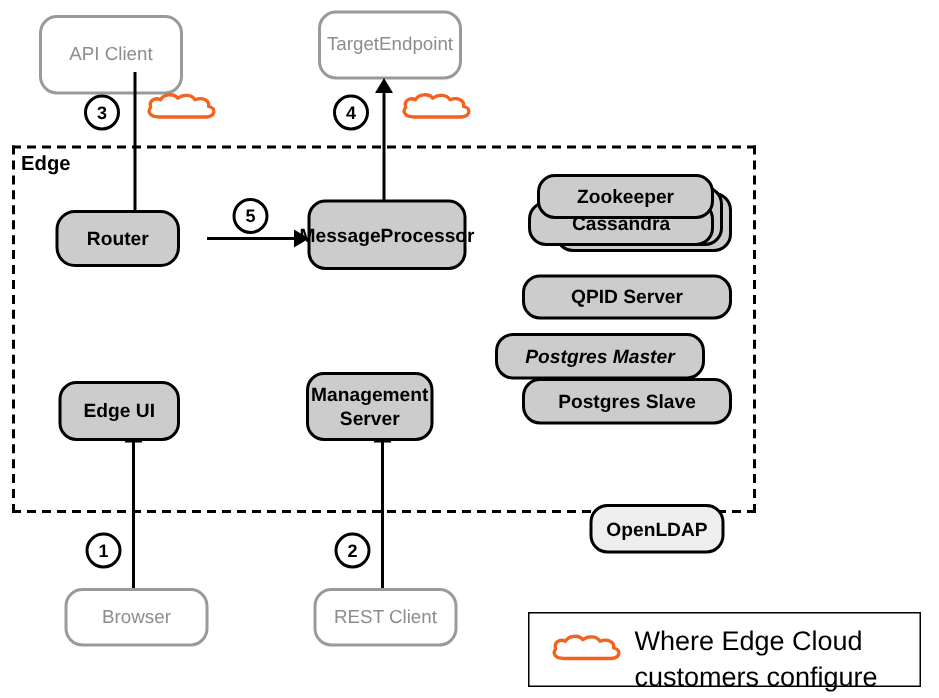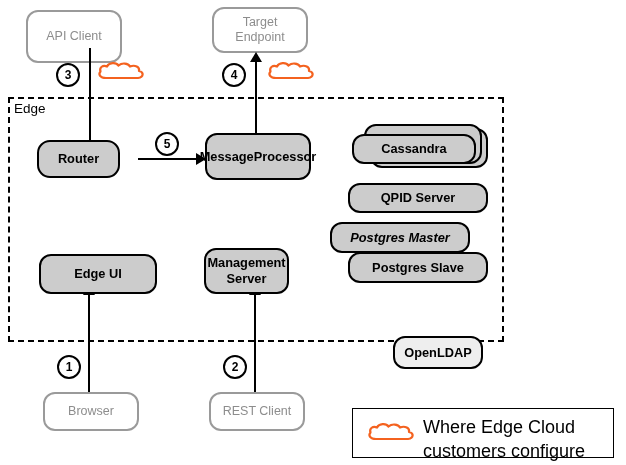--- a/index.html
+++ b/index.html
@@ -54,21 +54,21 @@
   
   #edge-box{
     position:absolute;
     left:8px;top:97px;width:496px;height:245px;
     border:2px dashed #000000;
     box-sizing:border-box;
     background:transparent;
   }
   #edge-label{
     position:absolute;left:14px;top:101px;
-    font-size:13.5px;font-weight:normal;color:#000;
+    font-size:13.5px;font-weight:bold;color:#000;
   }
 
   
   .line{position:absolute;background:#000000;}
   .vline{width:2.4px;}
   .hline{height:2.4px;}
 
   .arrow-up,.arrow-down,.arrow-right{
     position:absolute;width:0;height:0;
   }
@@ -119,21 +119,21 @@
 
 <div id="canvas">
 
   <div id="edge-box"></div>
   <div id="edge-label">Edge</div>
 
   <div class="node ext" style="left:26px;top:10px;width:96px;height:53px;">
     <span>API Client</span>
   </div>
 
-  <div class="node ext" style="left:212px;top:7px;width:96px;height:46px;flex-direction:column;">
+  <div class="node ext" style="left:212px;top:7px;width:96px;height:46px;flex-direction:row;">
     <span>Target</span>
     <span>Endpoint</span>
   </div>
 
   <div class="node ext" style="left:43px;top:392px;width:96px;height:39px;">
     <span>Browser</span>
   </div>
 
   <div class="node ext" style="left:209px;top:392px;width:96px;height:39px;">
     <span>REST Client</span>
@@ -156,36 +156,39 @@
 
   <div class="node comp" style="left:37px;top:140px;width:83px;height:38px;border-radius:13px;">
     <span>Router</span>
   </div>
 
   <div class="node comp" style="left:205px;top:133px;width:106px;height:47px;flex-direction:row;">
     <span>Message</span>
     <span>Processor</span>
   </div>
 
-  <div class="node comp" style="left:39px;top:254px;width:118px;height:40px;">
+  <div class="node comp" style="left:39px;top:254px;width:81px;height:40px;">
     <span>Edge UI</span>
   </div>
 
   <div class="node comp" style="left:204px;top:248px;width:85px;height:46px;flex-direction:column;">
     <span>Management</span>
     <span>Server</span>
   </div>
 
   <div class="stack" style="left:370px;top:128px;width:118px;height:40px;"></div>
   <div class="stack" style="left:364px;top:124px;width:118px;height:40px;"></div>
 
   <div class="node comp" style="left:352px;top:134px;width:124px;height:30px;z-index:3;">
     <span>Cassandra</span>
   </div>
 
+  <div class="node comp" style="left:358px;top:116px;width:118px;height:30px;z-index:4;">
+    <span>Zookeeper</span>
+  </div>
 
   <div class="node comp" style="left:348px;top:183px;width:140px;height:30px;">
     <span>QPID Server</span>
   </div>
 
   <div class="node comp" style="left:348px;top:252px;width:140px;height:31px;z-index:2;">
     <span>Postgres Slave</span>
   </div>
 
   <div class="node comp" style="left:330px;top:222px;width:140px;height:31px;z-index:3;font-style:italic;">

